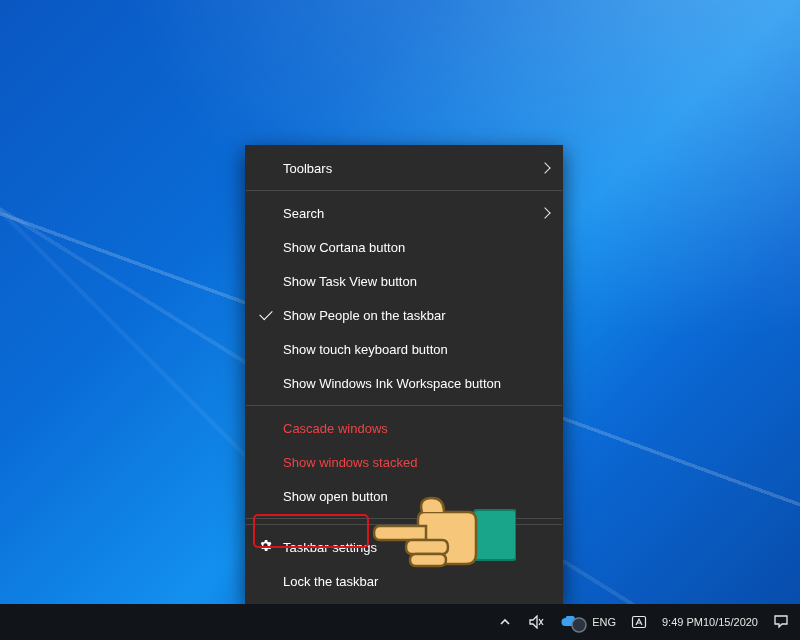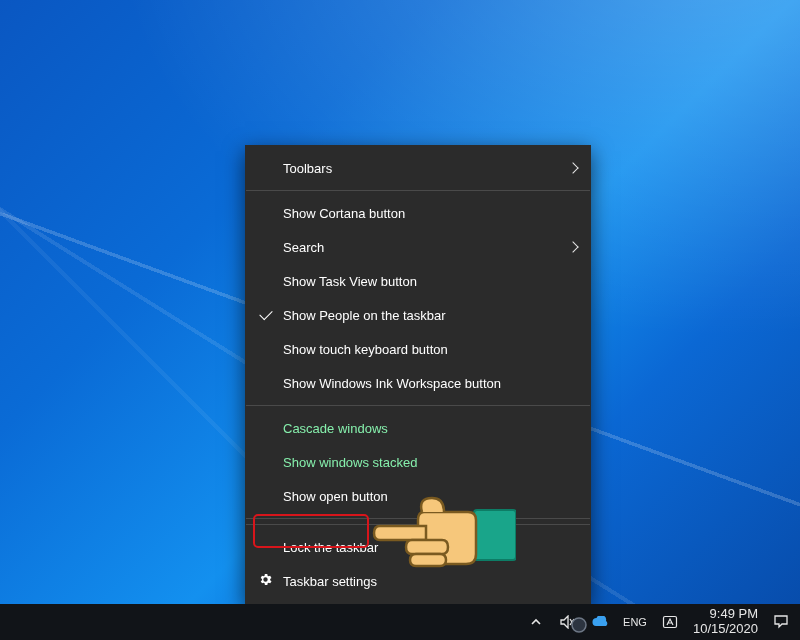--- a/index.html
+++ b/index.html
@@ -6,51 +6,51 @@
 #desktop{position:absolute;inset:0;background:
  radial-gradient(1200px 800px at 90% -10%, rgba(255,255,255,.25), transparent 50%),
  linear-gradient(135deg,#0a57c2 0%,#0a6bd6 30%,#1390ef 55%,#0b68d4 72%,#074aa8 100%)}
 #rays{position:absolute;inset:0;pointer-events:none;background:
  linear-gradient(200deg, rgba(255,255,255,0) 54%, rgba(255,255,255,.18) 54%, rgba(255,255,255,.18) 54.4%, rgba(255,255,255,0) 54.4%),
  linear-gradient(212deg, rgba(255,255,255,0) 62%, rgba(255,255,255,.10) 62%, rgba(255,255,255,.10) 62.4%, rgba(255,255,255,0) 62.4%),
  linear-gradient(225deg, rgba(255,255,255,0) 70%, rgba(255,255,255,.06) 70%, rgba(255,255,255,.06) 70.4%, rgba(255,255,255,0) 70.4%)}
 #taskbar{position:absolute;left:0;right:0;bottom:0;height:36px;background:#111418;display:flex;align-items:center;color:#e6e6e6;font-size:12px}
 #tray{margin-left:auto;display:flex;align-items:center;gap:14px;padding-right:10px}
 .tray-icon{display:inline-flex;align-items:center;justify-content:center;width:18px;height:18px;color:#e6e6e6}
-#clock{display:flex;flex-direction:column;align-items:flex-end;line-height:1.15;font-size:13px}
-#menu{position:absolute;left:245px;bottom:36px;width:346px;background:#2b2b2b;color:#fff;font-size:13px;box-shadow:0 6px 20px rgba(0,0,0,.6);padding-top:6px;padding-bottom:6px}
+#clock{display:flex;flex-direction:row;align-items:flex-end;line-height:1.15;font-size:11px}
+#menu{position:absolute;left:245px;bottom:36px;width:318px;background:#2b2b2b;color:#fff;font-size:13px;box-shadow:0 6px 20px rgba(0,0,0,.6);padding-top:6px;padding-bottom:6px}
 .item{position:relative;display:flex;align-items:center;height:34px;padding:0 16px 0 38px;cursor:default}
 .item.sub::after{content:"";position:absolute;right:14px;top:50%;width:7px;height:7px;margin-top:-4px;border-top:1.6px solid #e6e6e6;border-right:1.6px solid #e6e6e6;transform:rotate(45deg)}
 .item.checked::before{content:"";position:absolute;left:15px;top:50%;width:11px;height:6px;margin-top:-5px;border-left:1.7px solid #ffffff;border-bottom:1.7px solid #ffffff;transform:rotate(-45deg)}
-.item.disabled{color:#86efac}
+.item.disabled{color:#ef4444}
 .sep{height:1px;background:#4a4a4a;margin:5px 1px}
 .gear{position:absolute;left:13px;top:50%;transform:translate(0,-50%)}
 #highlight-box{position:absolute;left:253px;bottom:92px;width:112px;height:30px;border:2.5px solid #d8151b;border-radius:5px;pointer-events:none}
 
 #hand{position:absolute;left:366px;bottom:48px;pointer-events:none}
 #hand svg{display:block}
 
 #tb-dot{position:absolute;left:570px;bottom:6px;width:18px;height:18px}
 </style>
 </head>
 <body>
 
 <div id="desktop">
   <div id="rays"></div>
 
   <div id="menu">
       <div class="item sub">
         <span>Toolbars</span>
       </div>
       <div class="sep"></div>
+      <div class="item sub">
+        <span>Search</span>
+      </div>
       <div class="item">
         <span>Show Cortana button</span>
-      </div>
-      <div class="item sub">
-        <span>Search</span>
       </div>
       <div class="item">
         <span>Show Task View button</span>
       </div>
       <div class="item checked">
         <span>Show People on the taskbar</span>
       </div>
       <div class="item">
         <span>Show touch keyboard button</span>
       </div>
@@ -63,27 +63,27 @@
       </div>
       <div class="item disabled">
         <span>Show windows stacked</span>
       </div>
       <div class="item">
         <span>Show open button</span>
       </div>
       <div class="sep"></div>
       <div class="sep"></div>
       <div class="item">
-        <span>Lock the taskbar</span>
-      </div>
-      <div class="item">
         <span class="gear"><svg width="15" height="15" viewBox="0 0 24 24">
             <path fill="#ffffff" d="M19.4 13a7.5 7.5 0 0 0 .1-1 7.5 7.5 0 0 0-.1-1l2.1-1.6-2-3.5-2.5 1a7.2 7.2 0 0 0-1.7-1l-.4-2.6h-4l-.4 2.6a7.2 7.2 0 0 0-1.7 1l-2.5-1-2 3.5L6.5 11a7.5 7.5 0 0 0-.1 1 7.5 7.5 0 0 0 .1 1l-2.1 1.6 2 3.5 2.5-1a7.2 7.2 0 0 0 1.7 1l.4 2.6h4l.4-2.6a7.2 7.2 0 0 0 1.7-1l2.5 1 2-3.5zM12 15.5A3.5 3.5 0 1 1 15.5 12 3.5 3.5 0 0 1 12 15.5z"></path>
           </svg></span>
         <span>Taskbar settings</span>
+      </div>
+      <div class="item">
+        <span>Lock the taskbar</span>
       </div>
     </div>
 
   <div id="highlight-box"></div>
 
   <div id="hand">
     <svg width="150" height="120" viewBox="0 0 150 120">
 
       <rect x="108" y="38" width="42" height="50" rx="3" fill="#19a58a" stroke="#0d7d66" stroke-width="2"></rect>
 

